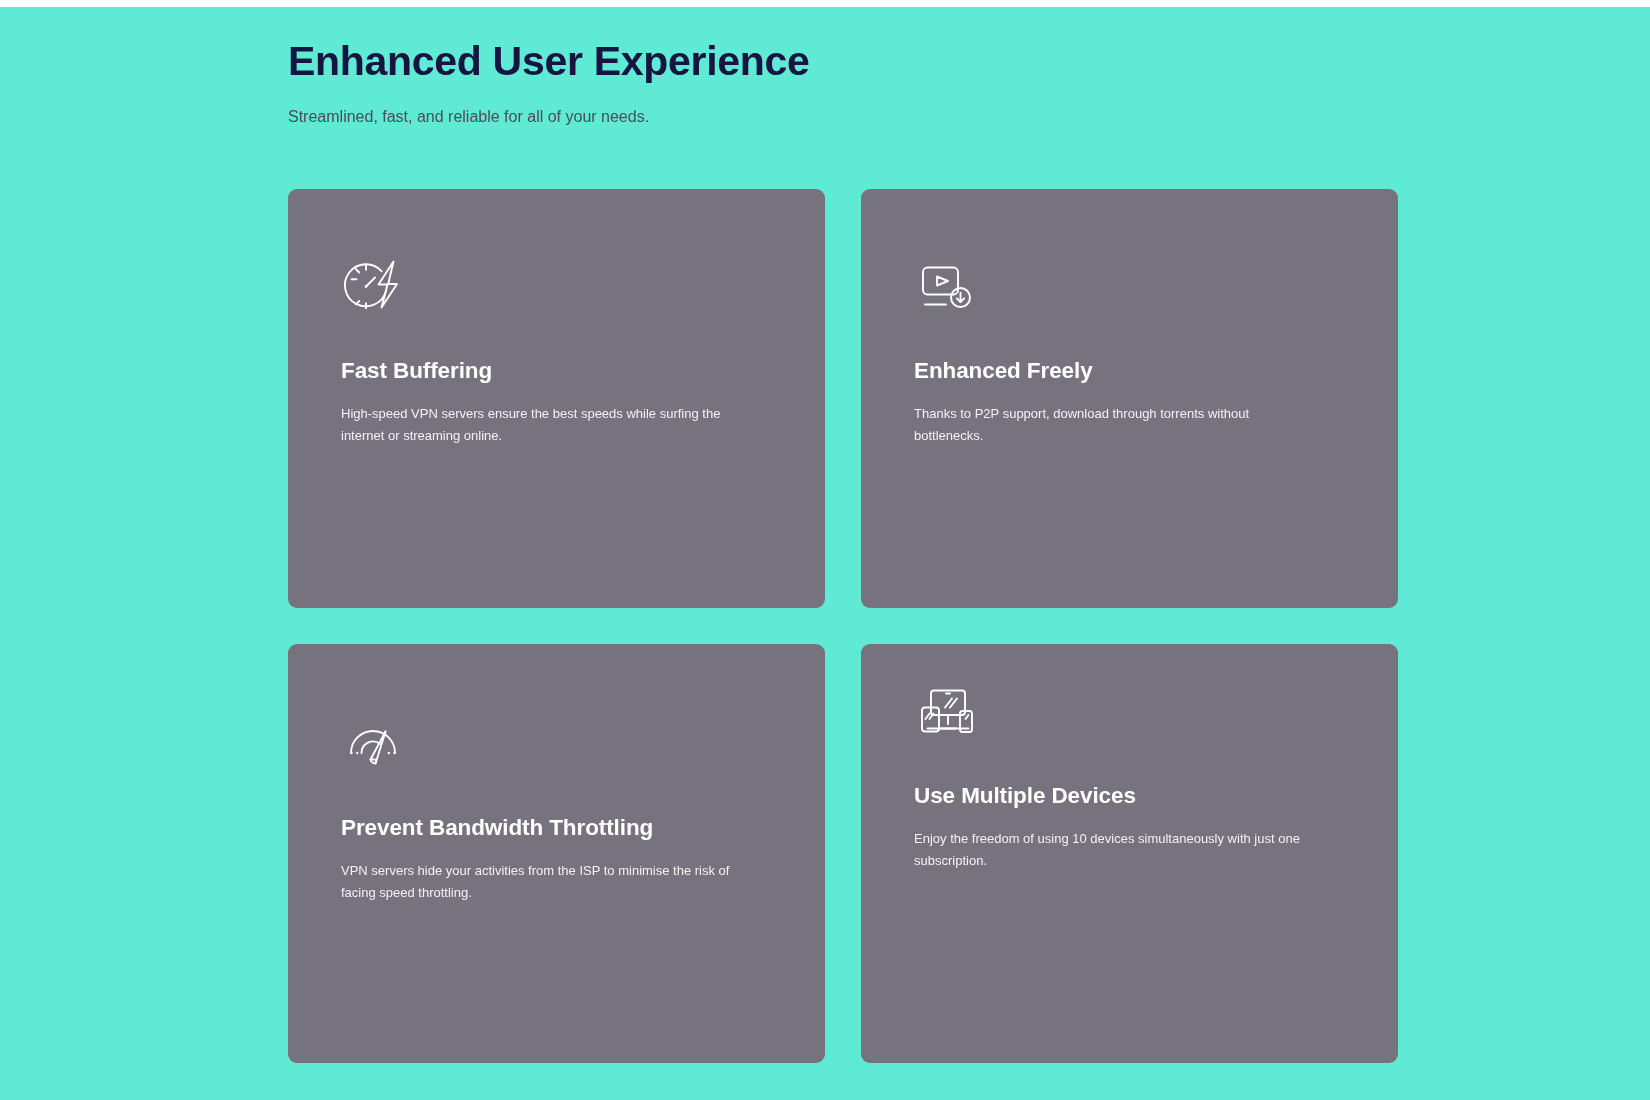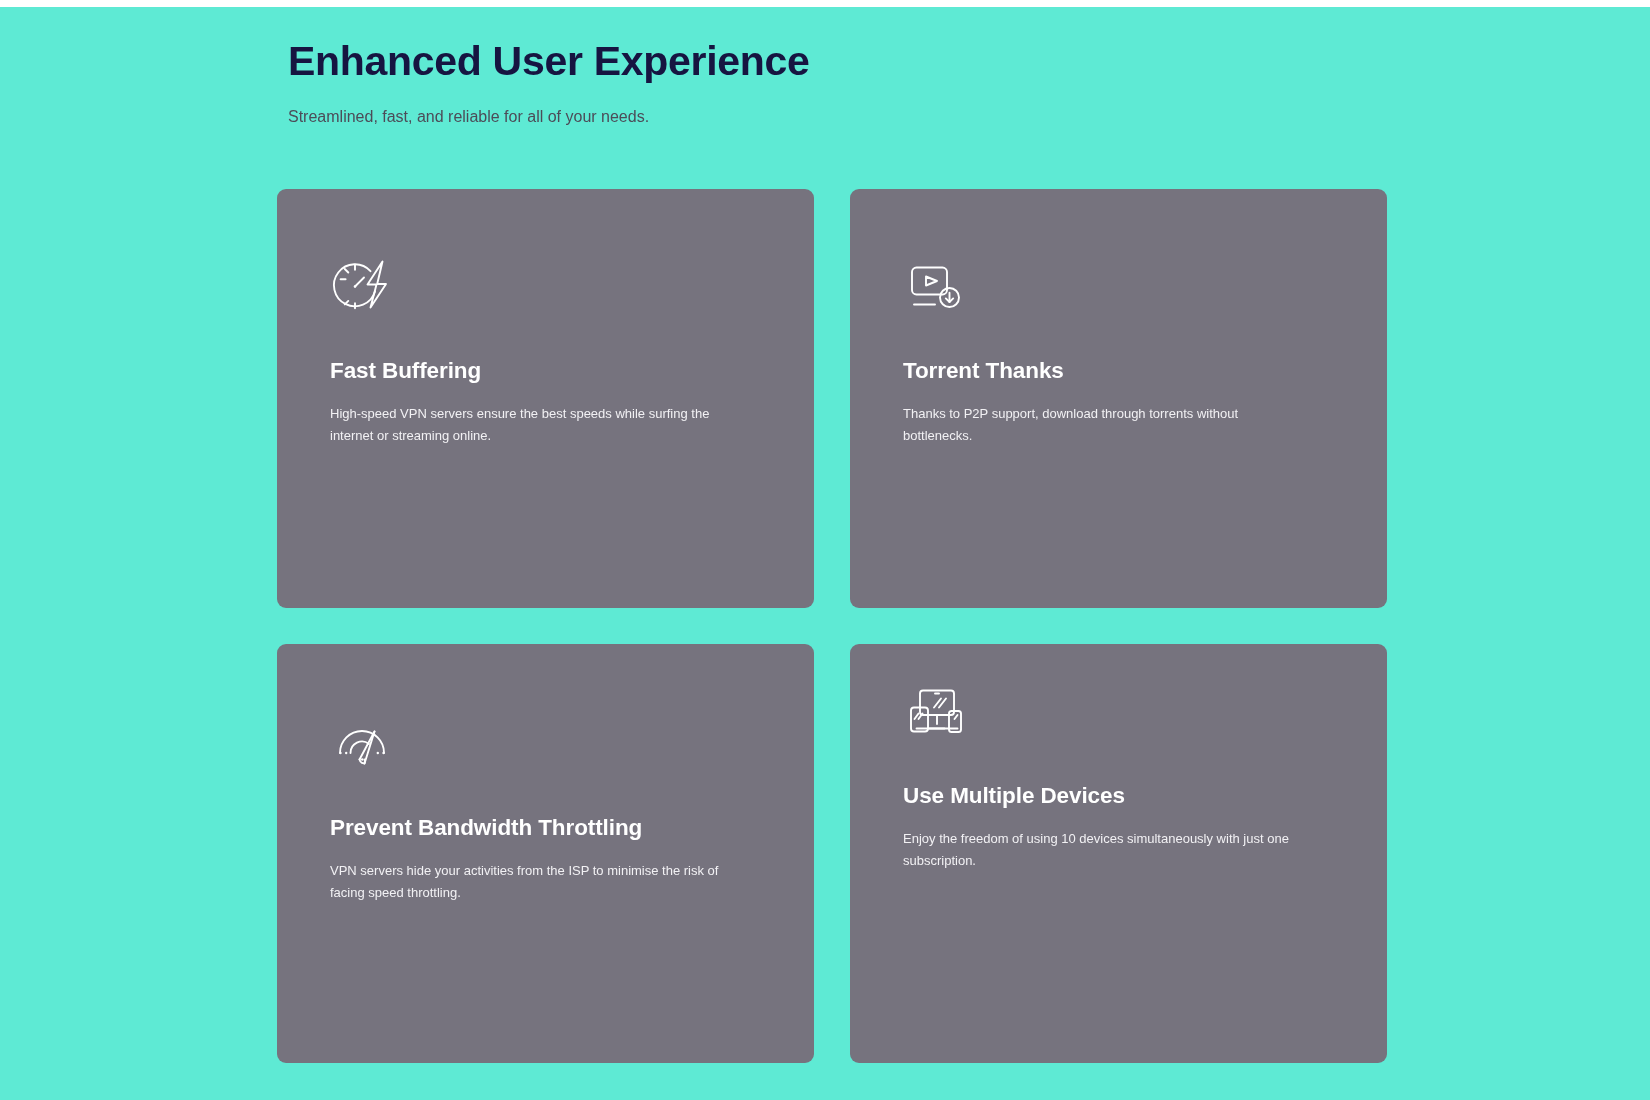--- a/index.html
+++ b/index.html
@@ -40,21 +40,21 @@
   .section-subtitle {
     font-size: 16px;
     font-weight: 400;
     line-height: 1.4;
     color: #4c4c58;
     margin-bottom: 0;
   }
 
   .card-grid {
     position: absolute;
-    left: 277px;
+    left: 288px;
     top: 182px;
     width: 1264px;
     display: grid;
     grid-template-columns: 537px 537px;
     grid-template-rows: 419px 419px;
     column-gap: 36px;
     row-gap: 36px;
   }
 
   .card {
@@ -134,21 +134,21 @@
       <span class="card-icon">
         <svg viewBox="0 0 64 64" fill="none" xmlns="http://www.w3.org/2000/svg" stroke="#ffffff" stroke-width="1.9" stroke-linecap="round" stroke-linejoin="round">
           <rect x="9" y="12.5" width="35" height="27" rx="4.5"></rect>
           <path d="M23 21.5 L34 26 L23 30.5 Z"></path>
           <circle cx="46.5" cy="42.5" r="9.5"></circle>
           <path d="M46.5 37.8v9.2"></path>
           <path d="M42.8 43.4l3.7 3.6 3.7-3.6"></path>
           <path d="M11 49.5h21"></path>
         </svg>
       </span>
-      <h3 class="card-title">Torrent Thanks</h3>
+      <h3 class="card-title">Enhanced Freely</h3>
       <p class="card-body">Thanks to P2P support, download through torrents without bottlenecks.</p>
     </div>
 
     <div class="card card--throttling">
       <span class="card-icon">
         <svg viewBox="0 0 64 64" fill="none" xmlns="http://www.w3.org/2000/svg" stroke="#ffffff" stroke-width="1.9" stroke-linecap="round" stroke-linejoin="round">
           <path d="M10 41a22 22 0 0 1 44 0"></path>
           <path d="M20.5 41a11.5 11.5 0 0 1 18.5-9.1"></path>
           <path d="M44.5 19.5 L29.5 47.5"></path>
           <path d="M44.5 19.5 L34.5 51.5"></path>

